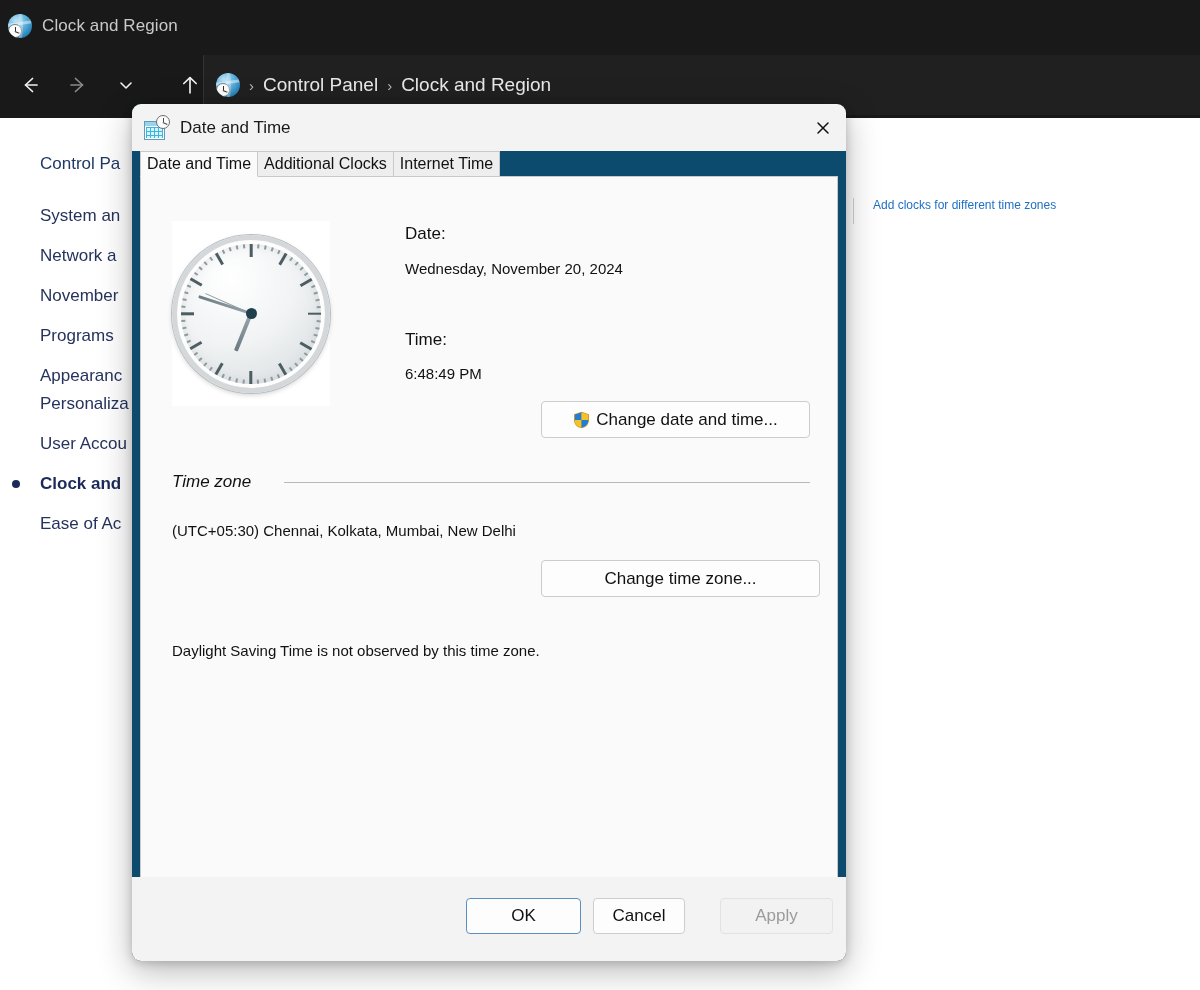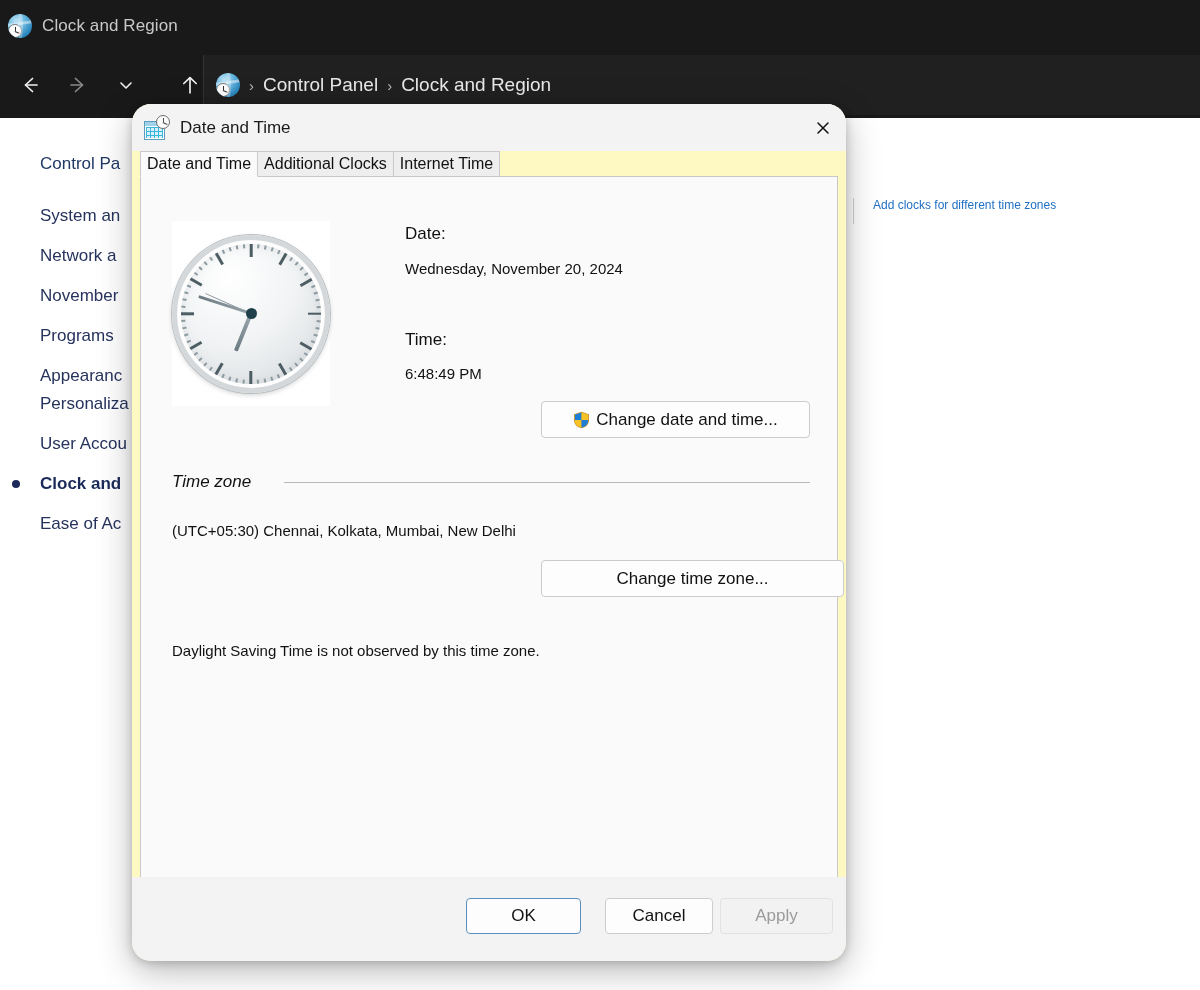--- a/index.html
+++ b/index.html
@@ -169,22 +169,22 @@
     font-size: 12px;
     color: #1f6fc4;
     white-space: nowrap;
   }
 
   
   .dialog {
     position: absolute;
     left: 132px; top: 104px;
     width: 714px; height: 857px;
-    background: #fef9c3;
-    border-radius: 19px;
+    background: #0c4a6e;
+    border-radius: 9px;
     box-shadow: 0 10px 34px rgba(0,0,0,.28), 0 2px 10px rgba(0,0,0,.18);
     overflow: hidden;
   }
   .dlg-titlebar {
     height: 47px;
     display: flex;
     align-items: center;
     padding-left: 12px;
     background: #f3f3f3;
     position: relative;
@@ -575,25 +575,25 @@
         </g>
       </svg>
       <span>Change date and time...</span>
     </div>
 
     <div class="fieldlabel" style="left:31px; top:295px;font-style:italic;">Time zone</div>
     <div class="section-rule" style="left:143px; top:305px; width:526px;"></div>
 
     <div class="fieldvalue" style="left:31px; top:345px;">(UTC+05:30) Chennai, Kolkata, Mumbai, New Delhi</div>
 
-    <div class="btn" style="left:400px; top:383px; width:303px; height:37px;text-align:right;">
+    <div class="btn" style="left:400px; top:383px; width:279px; height:37px;text-align:right;">
       <span>Change time zone...</span>
     </div>
 
     <div class="fieldvalue" style="left:31px; top:465px;">Daylight Saving Time is not observed by this time zone.</div>
   </div>
 
   <div class="footer">
     <div class="fbtn primary" style="left:334px; width:115px;">OK</div>
-    <div class="fbtn" style="left:461px; width:108px;margin-left:12px;">Cancel</div>
+    <div class="fbtn" style="left:461px; width:92px;">Cancel</div>
     <div class="fbtn disabled" style="left:588px; width:113px;">Apply</div>
   </div>
 </div>
 
 </body></html>

